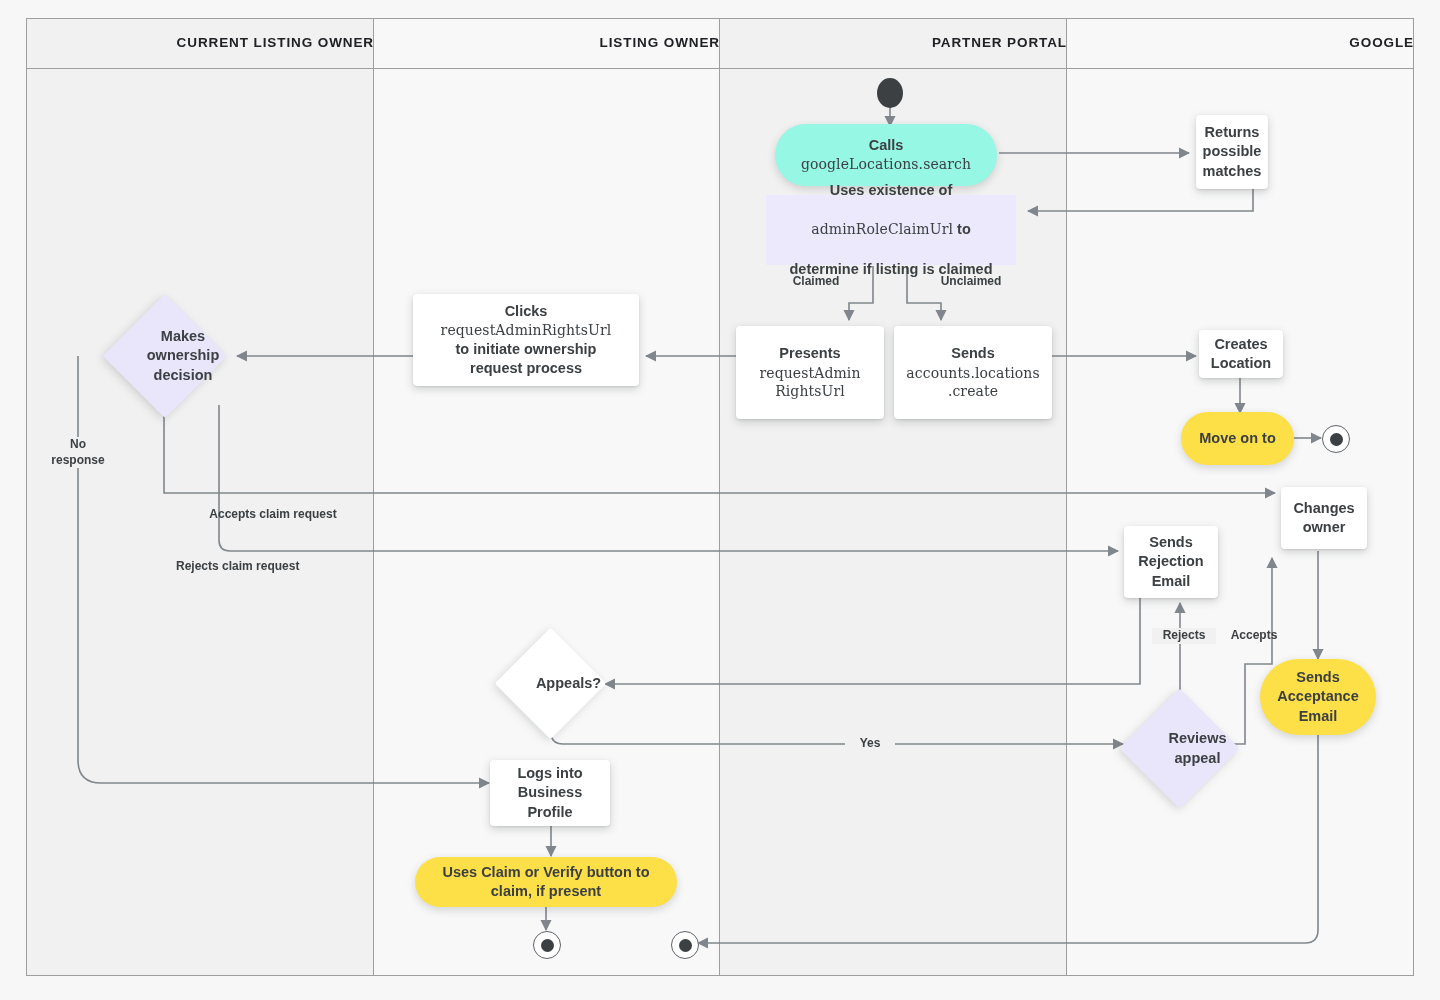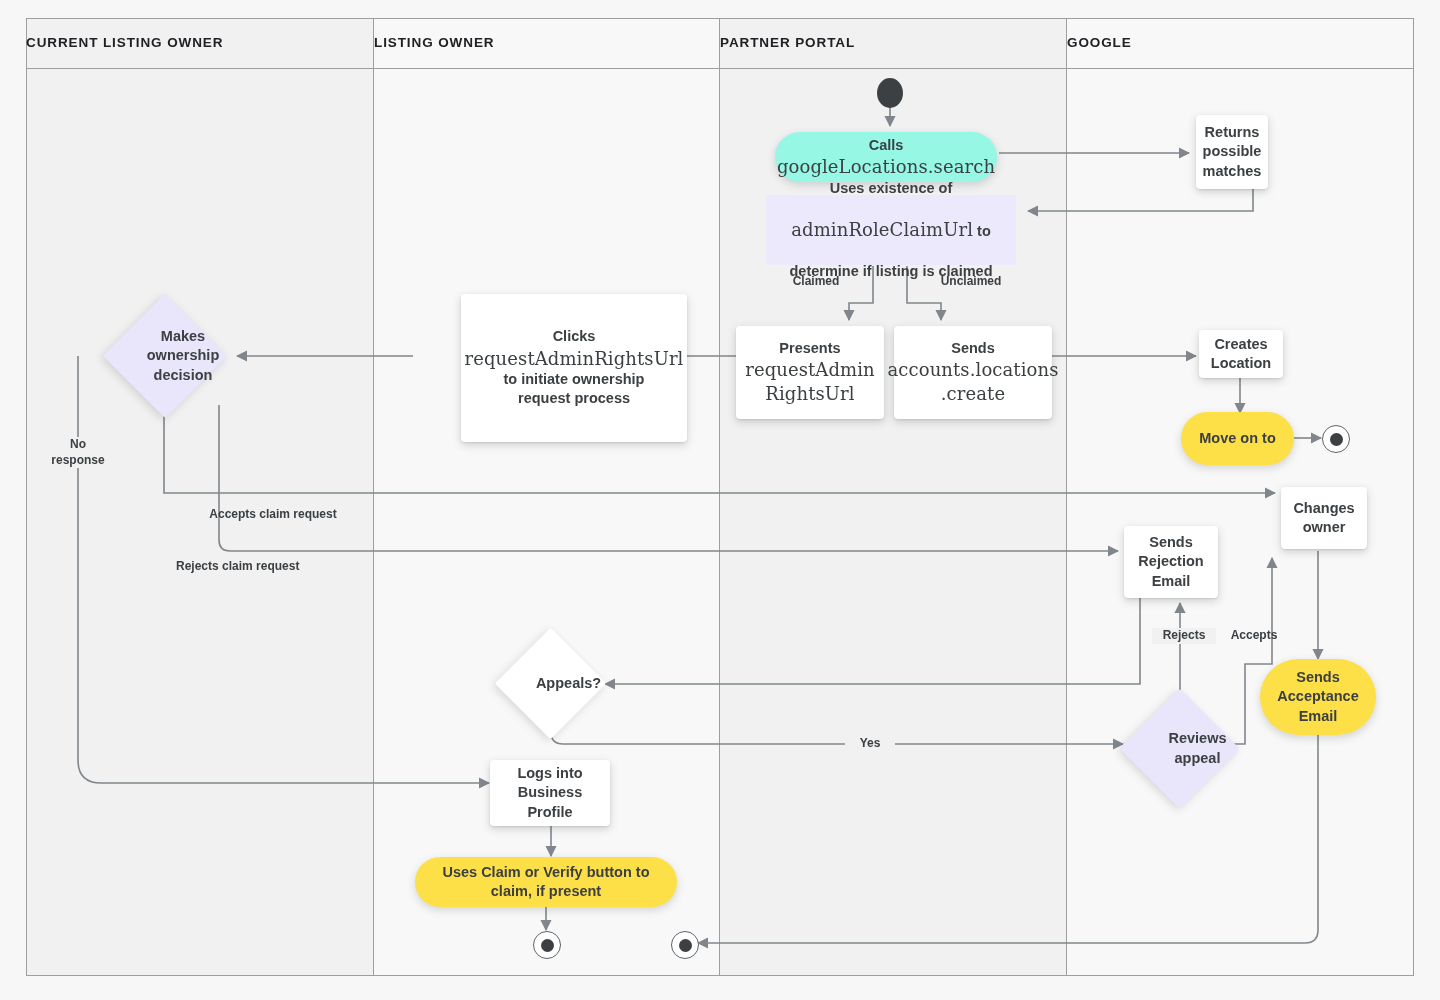--- a/index.html
+++ b/index.html
@@ -8,41 +8,41 @@
   #canvas{position:relative;width:1440px;height:1000px;overflow:hidden;background:#f7f7f7;}
 
   .lanes{position:absolute;left:26px;top:18px;width:1388px;height:958px;}
   .lane{position:absolute;top:0;height:100%;border-right:1px solid #9e9e9e;box-sizing:border-box;}
   .lane:last-child{border-right:none;}
   .lane-dark{background:#f1f1f1;}
   .lane-light{background:#f8f8f8;}
   .lanes-frame{position:absolute;left:26px;top:18px;width:1388px;height:958px;
      border:1px solid #9e9e9e;box-sizing:border-box;pointer-events:none;}
   .header-rule{position:absolute;left:26px;top:68px;width:1388px;height:0;border-top:1px solid #9e9e9e;}
-  .lane-title{position:absolute;top:18px;height:50px;line-height:50px;text-align:left;
+  .lane-title{position:absolute;top:18px;height:50px;line-height:50px;text-align:right;
      font-size:13.5px;font-weight:700;letter-spacing:.9px;color:#202124;}
 
   svg.edges{position:absolute;left:0;top:0;width:1440px;height:1000px;pointer-events:none;}
 
   .node{position:absolute;box-sizing:border-box;display:flex;align-items:center;
      justify-content:center;text-align:center;color:#3c4043;font-size:14.5px;
      font-weight:700;line-height:1.32;}
   .n-box{background:#ffffff;border-radius:4px;
      box-shadow:0 3px 9px rgba(60,64,67,.22),0 1px 2px rgba(60,64,67,.12);}
   .n-round{border-radius:999px;box-shadow:0 3px 9px rgba(60,64,67,.20);}
   .n-cyan{background:#96f7e4;}
   .n-pink{background:#fde047;}
   .n-plain{background:#ece9fc;gap:20px;}
   .n-diamond{background:transparent;box-shadow:none;}
   .dia-shape{position:absolute;left:0;top:0;width:100%;height:100%;
      background:#e9e5fb;transform:rotate(45deg);border-radius:3px;
      box-shadow:0 3px 8px rgba(60,64,67,.18);}
   .dia-white{background:#ffffff;}
   .dia-label{position:relative;z-index:2;padding:0 4px;margin-left:36px;}
-  .node .mono{font-family:"DejaVu Serif",serif;font-weight:400;font-size:18px;letter-spacing:.1px;}
+  .node .mono{font-family:"DejaVu Serif",serif;font-weight:400;font-size:14px;letter-spacing:.1px;}
 
   .edge-label{position:absolute;color:#3c4043;font-size:12px;font-weight:700;
      line-height:1.3;text-align:center;white-space:pre;}
   .el-bg{background:#f1f1f1;}
 
   .term{position:absolute;}
   .term-start{width:26px;height:30px;border-radius:50%;background:#3c4043;}
   .term-end{width:26px;height:26px;border-radius:50%;border:1.6px solid #5f6368;
      background:#fff;display:flex;align-items:center;justify-content:center;}
   .term-end i{width:13px;height:13px;border-radius:50%;background:#3c4043;display:block;}
@@ -113,21 +113,21 @@
       <path d="M1318,733 L1318,930 Q1318,943 1305,943 L698,943"></path>
 
       <path d="M551,825 L551,856"></path>
 
       <path d="M546,906 L546,930"></path>
     </g>
   </svg>
 
   <div class="term term-start" style="left:877px;top:78px;"></div>
 
-  <div class="node n-round n-cyan" style="left:775px;top:132px;width:222px;height:50px;flex-direction:column;">
+  <div class="node n-round n-cyan" style="left:775px;top:124px;width:222px;height:62px;flex-direction:column;">
     <div>Calls</div>
     <div class="mono">googleLocations.search</div>
   </div>
 
   <div class="node n-box" style="left:1196px;top:115px;width:72px;height:74px;white-space:pre-line;">Returns
 possible
 matches</div>
 
   <div class="node n-plain" style="left:766px;top:195px;width:250px;height:70px;flex-direction:column;">
     <div>Uses existence of</div>
@@ -152,21 +152,21 @@
 
   <div class="node n-box" style="left:1199px;top:330px;width:84px;height:48px;white-space:pre-line;">Creates
 Location</div>
 
   <div class="node n-round n-pink" style="left:1181px;top:412px;width:113px;height:53px;">Move on to</div>
 
   <div class="term term-end" style="left:1322px;top:425px;">
       <i></i>
     </div>
 
-  <div class="node n-box" style="left:413px;top:294px;width:226px;height:148px;flex-direction:column;margin-left:48px;">
+  <div class="node n-box" style="left:413px;top:294px;width:226px;height:92px;flex-direction:column;">
     <div>Clicks</div>
     <div class="mono">requestAdminRightsUrl</div>
     <div>to initiate ownership</div>
     <div>request process</div>
   </div>
 
   <div class="node n-diamond" style="left:121px;top:312px;width:88px;height:88px;">
     <div class="dia-shape"></div>
     <div class="dia-label" style="white-space:pre-line;width:105px;">Makes
 ownership

